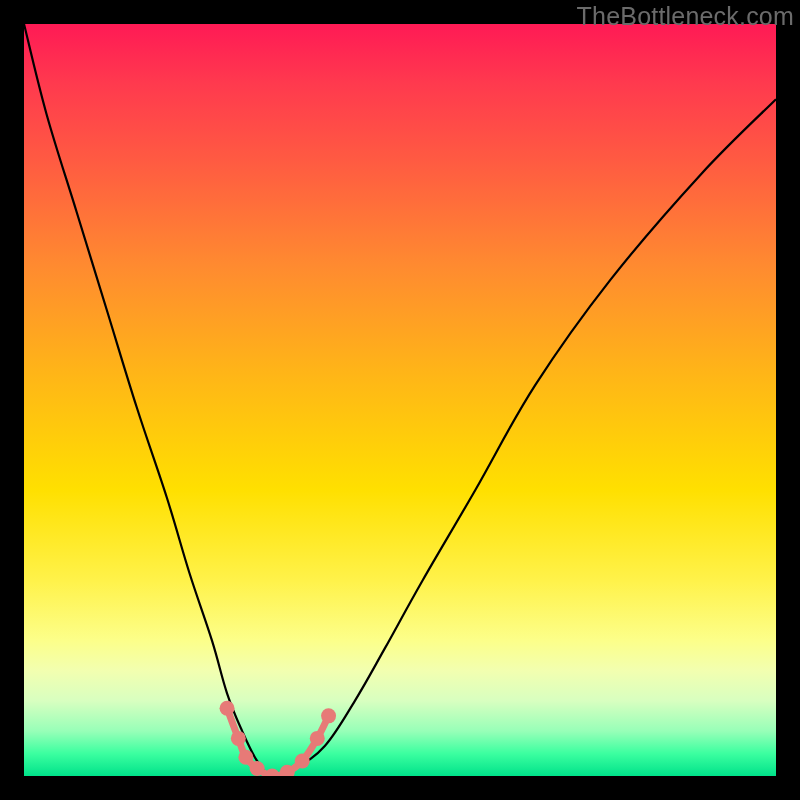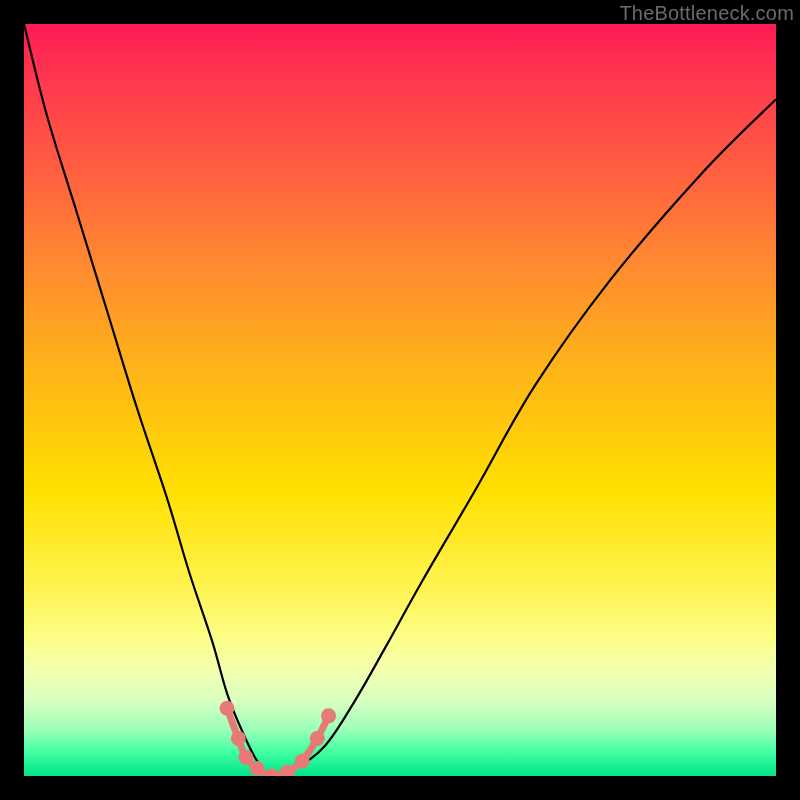--- a/index.html
+++ b/index.html
@@ -44,21 +44,21 @@
       #98ffb8 94%,
       #3cffa0 97%,
       #00e28a 100%
     );
   }
   .watermark {
     position: absolute;
     top: 2px;
     right: 6px;
     color: #6b6b6b;
-    font-size: 20px;
+    font-size: 25px;
     letter-spacing: 0.2px;
     z-index: 20;
   }
   svg {
     position: absolute;
     inset: 0;
     width: 100%;
     height: 100%;
   }
   .curve {

